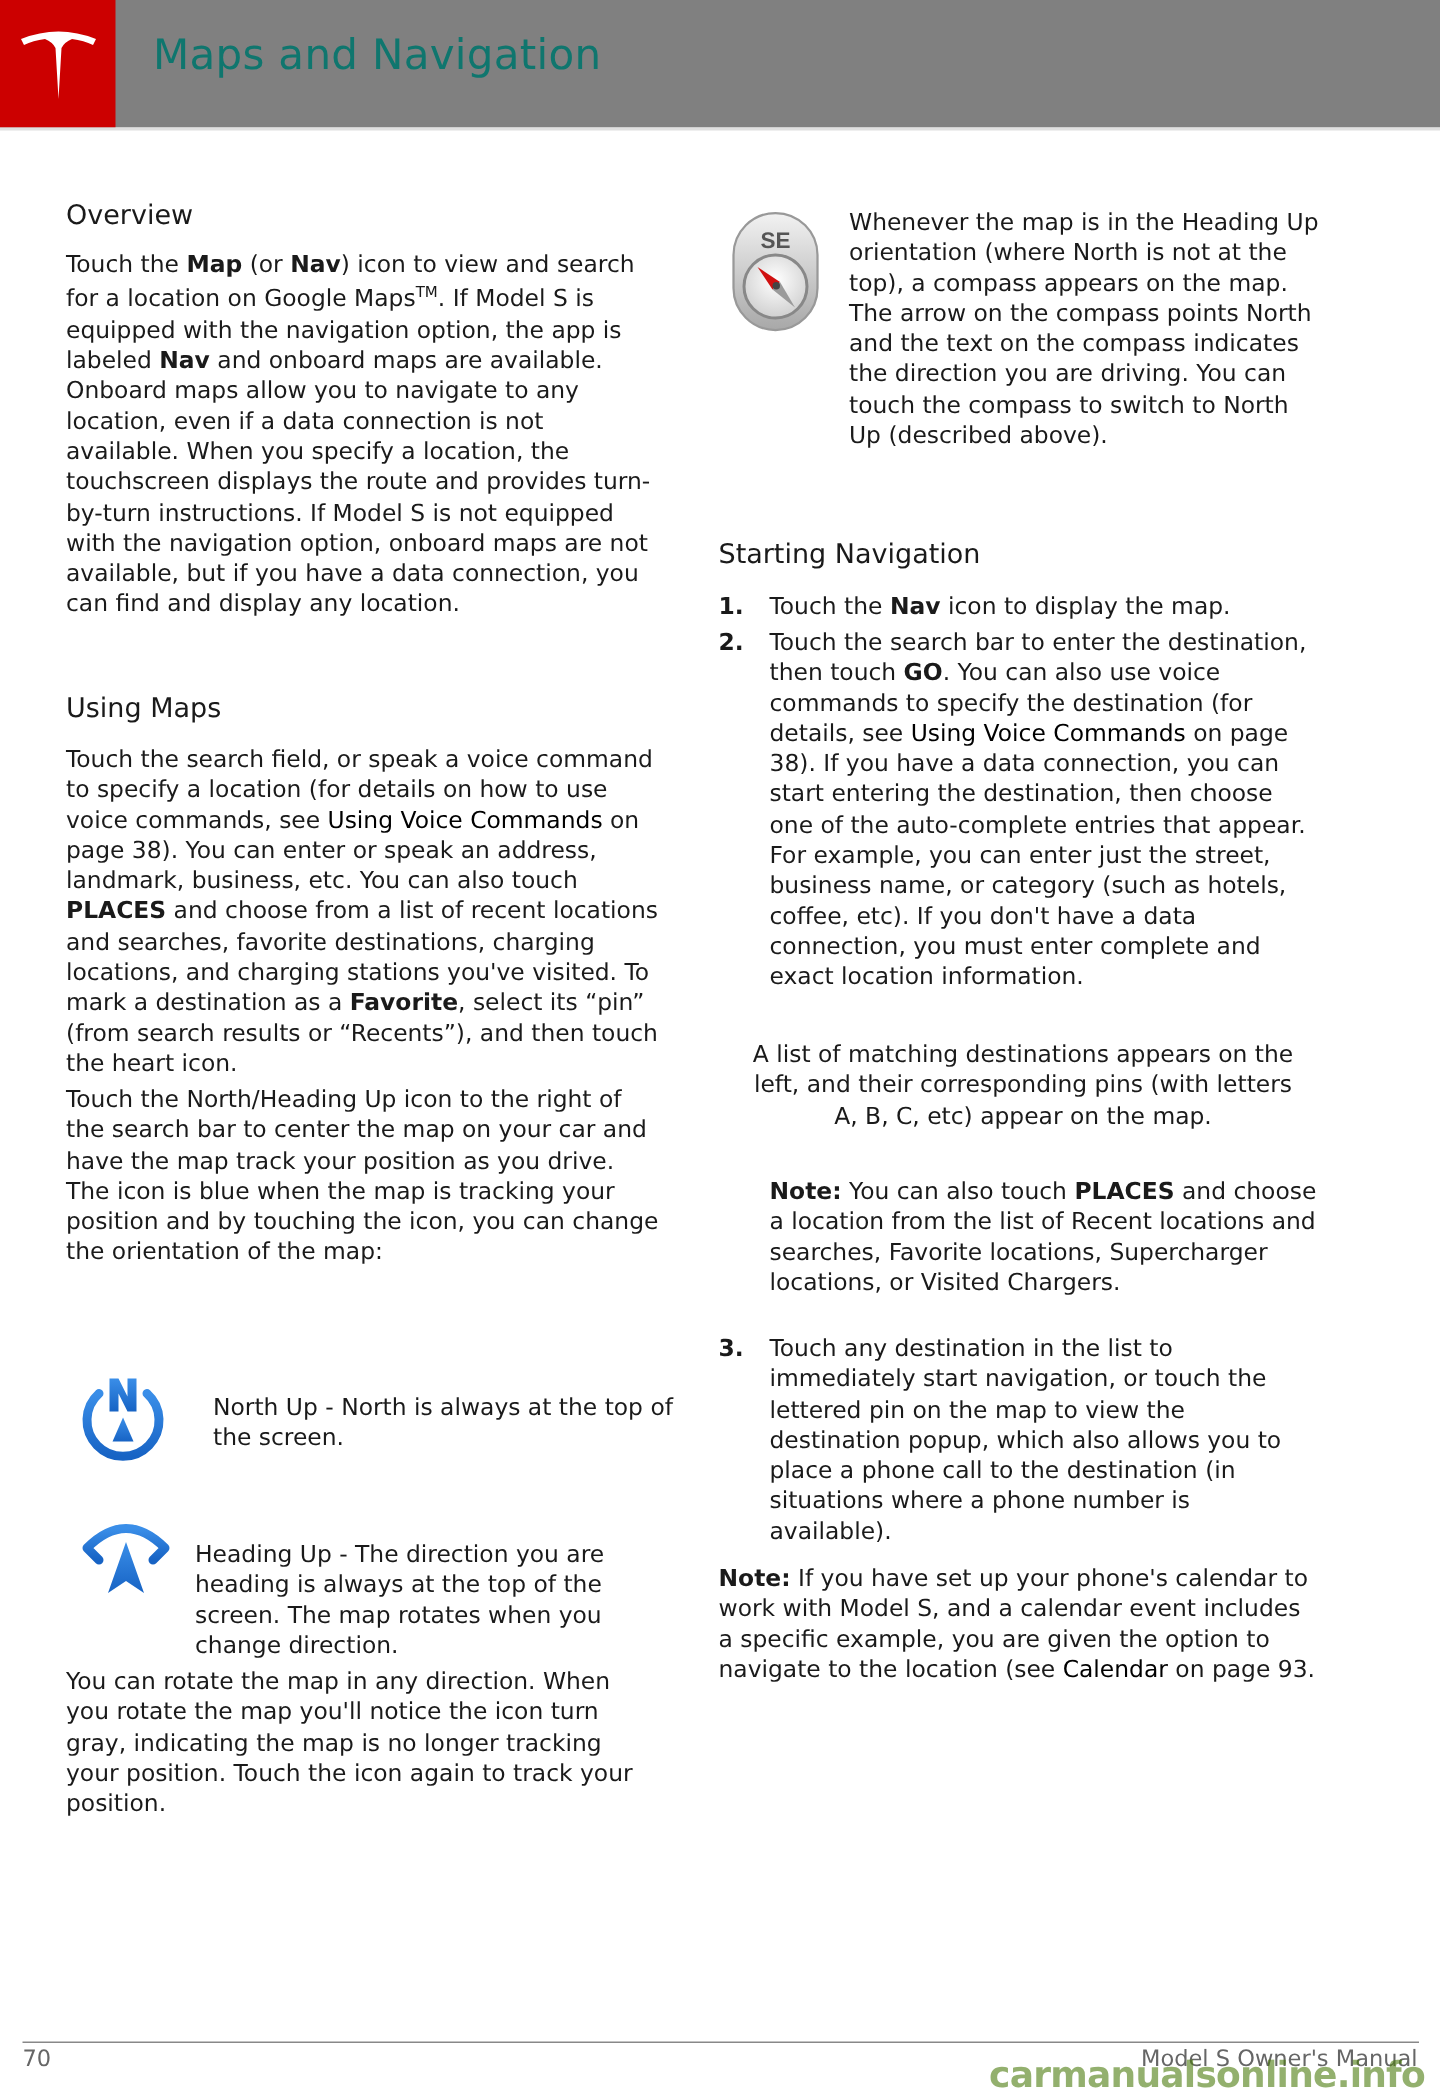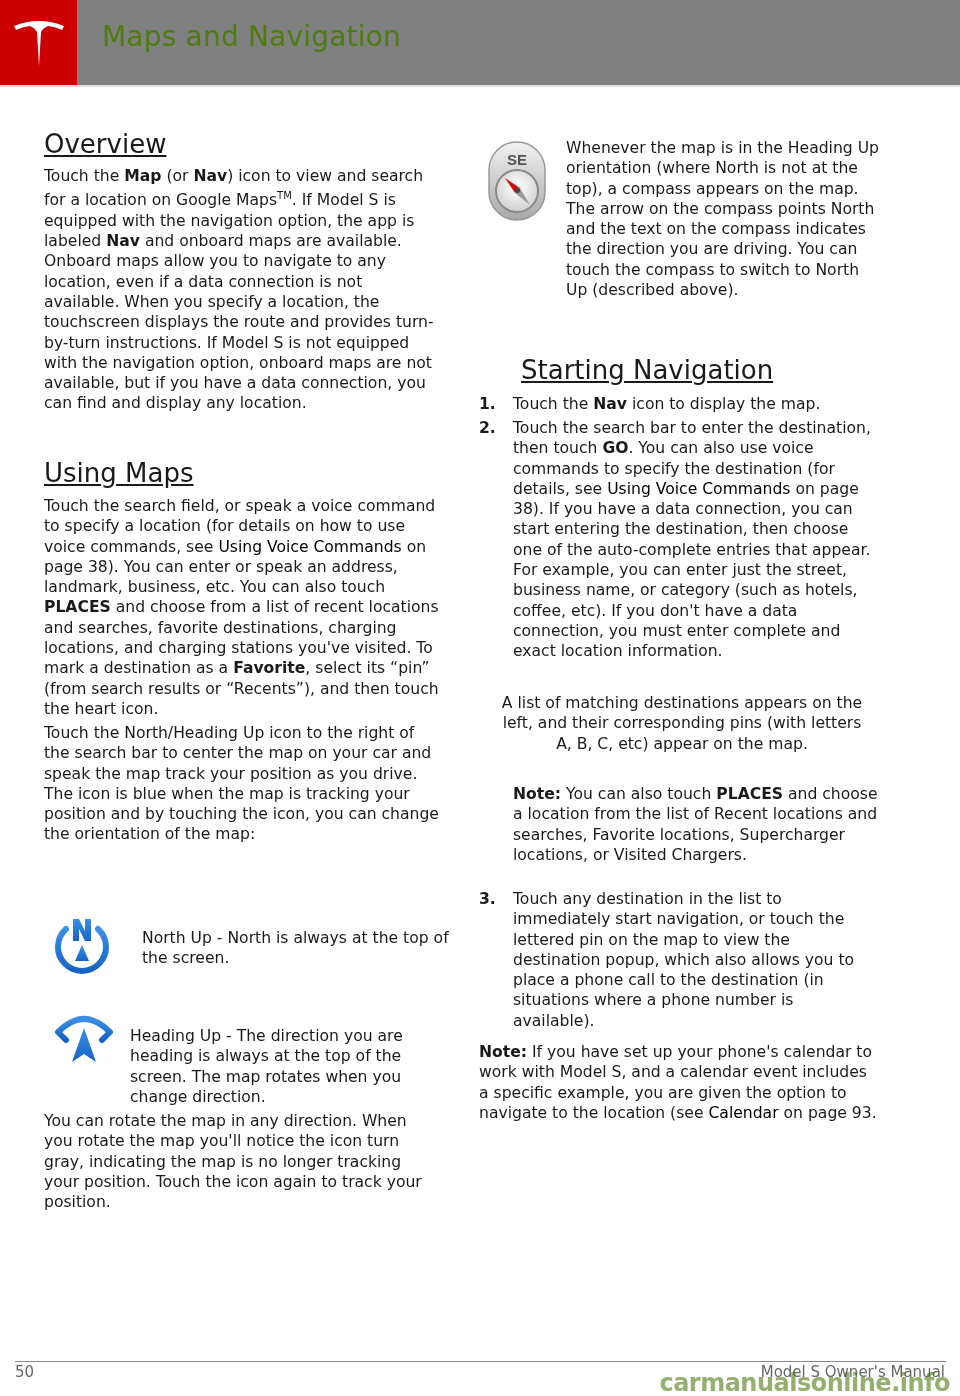--- a/index.html
+++ b/index.html
@@ -1,25 +1,25 @@
 <!DOCTYPE html>
 <html><head>
 <meta charset="utf-8">
 <style>
   html, body { margin: 0; padding: 0; }
   body { width: 960px; height: 1396px; background: #fff; position: relative; overflow: hidden;
          font-family: "DejaVu Sans", sans-serif; color: #1a1a1a; }
   .header { position: absolute; left: 0; top: 0; width: 960px; height: 85px; background: #808080; }
   .logo-box { position: absolute; left: 0; top: 0; width: 77px; height: 85px; background: #cc0000; }
   .logo-box svg { position: absolute; left: 12px; top: 18px; }
-  .header-title { position: absolute; left: 102px; top: 20px; font-size: 28px; color: #4d7c0f; font-weight: normal; letter-spacing: 0.2px; }
+  .header-title { position: absolute; left: 102px; top: 20px; font-size: 28px; color: #0f766e; font-weight: normal; letter-spacing: 0.2px; }
   .header-rule { position: absolute; left: 0; top: 85px; width: 960px; height: 2px; background: #e0e0e0; }
   .abs { position: absolute; }
   p, .p { margin: 0; font-size: 15.6px; line-height: 20.3px; }
-  h2 { margin: 0; font-size: 26px; font-weight: normal; line-height: 28px; text-decoration: underline; }
+  h2 { margin: 0; font-size: 18px; font-weight: normal; line-height: 28px; }
   b { font-weight: bold; }
   .link { color: #000000; }
   .ol-item { position: absolute; font-size: 15.6px; line-height: 20.3px; }
   .ol-num { position: absolute; left: 0; font-weight: bold; }
   .ol-text { position: absolute; left: 34px; width: 366px; }
   .icon-row { position: absolute; }
   .footer-rule { position: absolute; left: 15px; top: 1361px; width: 931px; height: 1px; background: #888; }
   .page-num { position: absolute; left: 15px; top: 1363px; font-size: 15px; color: #666; }
   .manual-title { position: absolute; right: 15px; top: 1363px; font-size: 15px; color: #666; }
   .watermark { position: absolute; right: 10px; top: 1369px; font-size: 24px; color: #4d7c0f; font-weight: bold; opacity: 0.6; letter-spacing: -0.5px; }
@@ -38,21 +38,21 @@
 
 <h2 class="abs" style="left:44px; top:130px;">Overview</h2>
 <p class="abs" style="left:44px; top:166px; width:396px;">
   <span>Touch the </span><b>Map</b><span> (or </span><b>Nav</b><span>) icon to view and search for a location on Google Maps</span><sup style="font-size:10px;">TM</sup><span>. If Model S is equipped with the navigation option, the app is labeled </span><b>Nav</b><span> and onboard maps are available. Onboard maps allow you to navigate to any location, even if a data connection is not available. When you specify a location, the touchscreen displays the route and provides turn-by-turn instructions. If Model S is not equipped with the navigation option, onboard maps are not available, but if you have a data connection, you can find and display any location.</span>
 </p>
 
 <h2 class="abs" style="left:44px; top:459px;">Using Maps</h2>
 <p class="abs" style="left:44px; top:496px; width:396px;">
   <span>Touch the search field, or speak a voice command to specify a location (for details on how to use voice commands, see </span><span class="link">Using Voice Commands</span><span> on page 38). You can enter or speak an address, landmark, business, etc. You can also touch </span><b>PLACES</b><span> and choose from a list of recent locations and searches, favorite destinations, charging locations, and charging stations you've visited. To mark a destination as a </span><b>Favorite</b><span>, select its “pin” (from search results or “Recents”), and then touch the heart icon.</span>
 </p>
-<p class="abs" style="left:44px; top:723px; width:396px;">Touch the North/Heading Up icon to the right of the search bar to center the map on your car and speak the map track your position as you drive. The icon is blue when the map is tracking your position and by touching the icon, you can change the orientation of the map:</p>
+<p class="abs" style="left:44px; top:723px; width:396px;">Touch the North/Heading Up icon to the right of the search bar to center the map on your car and have the map track your position as you drive. The icon is blue when the map is tracking your position and by touching the icon, you can change the orientation of the map:</p>
 
 <div class="icon-row" style="left:52px; top:915px;">
   <svg width="60" height="62" viewBox="0 0 60 62">
     <defs>
         <linearGradient id="bl" x1="0" y1="0" x2="0" y2="1">
           <stop offset="0" stop-color="#3a8ee8"></stop>
           <stop offset="1" stop-color="#1763c4"></stop>
         </linearGradient>
       </defs>
     <path d="M14 14 A24 24 0 1 0 46 14" fill="none" stroke="url(#bl)" stroke-width="6" stroke-linecap="round"></path>
@@ -93,21 +93,21 @@
     <rect x="2" y="2" width="56" height="78" rx="28" fill="url(#cg)" stroke="#999" stroke-width="1.5"></rect>
     <text x="30" y="25" text-anchor="middle" font-family="Liberation Sans, sans-serif" font-weight="bold" font-size="15" fill="#555">SE</text>
     <circle cx="30" cy="51" r="21" fill="url(#ci)" stroke="#888" stroke-width="2"></circle>
     <path d="M18 38 L33 48 L28 53 Z" fill="#d01010"></path>
     <path d="M33 48 L43 65 L28 53 Z" fill="#9a9a9a"></path>
     <circle cx="30.5" cy="50.5" r="2.5" fill="#444"></circle>
   </svg>
 </div>
 <p class="abs" style="left:566px; top:138px; width:313px;">Whenever the map is in the Heading Up orientation (where North is not at the top), a compass appears on the map. The arrow on the compass points North and the text on the compass indicates the direction you are driving. You can touch the compass to switch to North Up (described above).</p>
 
-<h2 class="abs" style="left:479px; top:356px;margin-left:42px;">Starting Navigation</h2>
+<h2 class="abs" style="left:479px; top:356px;">Starting Navigation</h2>
 
 <div class="ol-item" style="left:479px; top:394px; width:400px;">
   <span class="ol-num">1.</span>
   <span class="ol-text"><span>Touch the </span><b>Nav</b><span> icon to display the map.</span></span>
 </div>
 
 <div class="ol-item" style="left:479px; top:418px; width:400px;">
   <span class="ol-num">2.</span>
   <span class="ol-text"><span>Touch the search bar to enter the destination, then touch </span><b>GO</b><span>. You can also use voice commands to specify the destination (for details, see </span><span class="link">Using Voice Commands</span><span> on page 38). If you have a data connection, you can start entering the destination, then choose one of the auto-complete entries that appear. For example, you can enter just the street, business name, or category (such as hotels, coffee, etc). If you don't have a data connection, you must enter complete and exact location information.</span></span>
 </div>
@@ -115,15 +115,15 @@
 <p class="abs" style="left:513px; top:784px; width:366px;"><b>Note:</b><span> You can also touch </span><b>PLACES</b><span> and choose a location from the list of Recent locations and searches, Favorite locations, Supercharger locations, or Visited Chargers.</span></p>
 
 <div class="ol-item" style="left:479px; top:889px; width:400px;">
   <span class="ol-num">3.</span>
   <span class="ol-text">Touch any destination in the list to immediately start navigation, or touch the lettered pin on the map to view the destination popup, which also allows you to place a phone call to the destination (in situations where a phone number is available).</span>
 </div>
 
 <p class="abs" style="left:479px; top:1042px; width:400px;"><b>Note:</b><span> If you have set up your phone's calendar to work with Model S, and a calendar event includes a specific example, you are given the option to navigate to the location (see </span><span class="link">Calendar</span><span> on page 93.</span></p>
 
 <div class="footer-rule"></div>
-<div class="page-num">50</div>
+<div class="page-num">70</div>
 <div class="manual-title">Model S Owner's Manual</div>
 <div class="watermark">carmanualsonline.info</div>
 
 </body></html>

